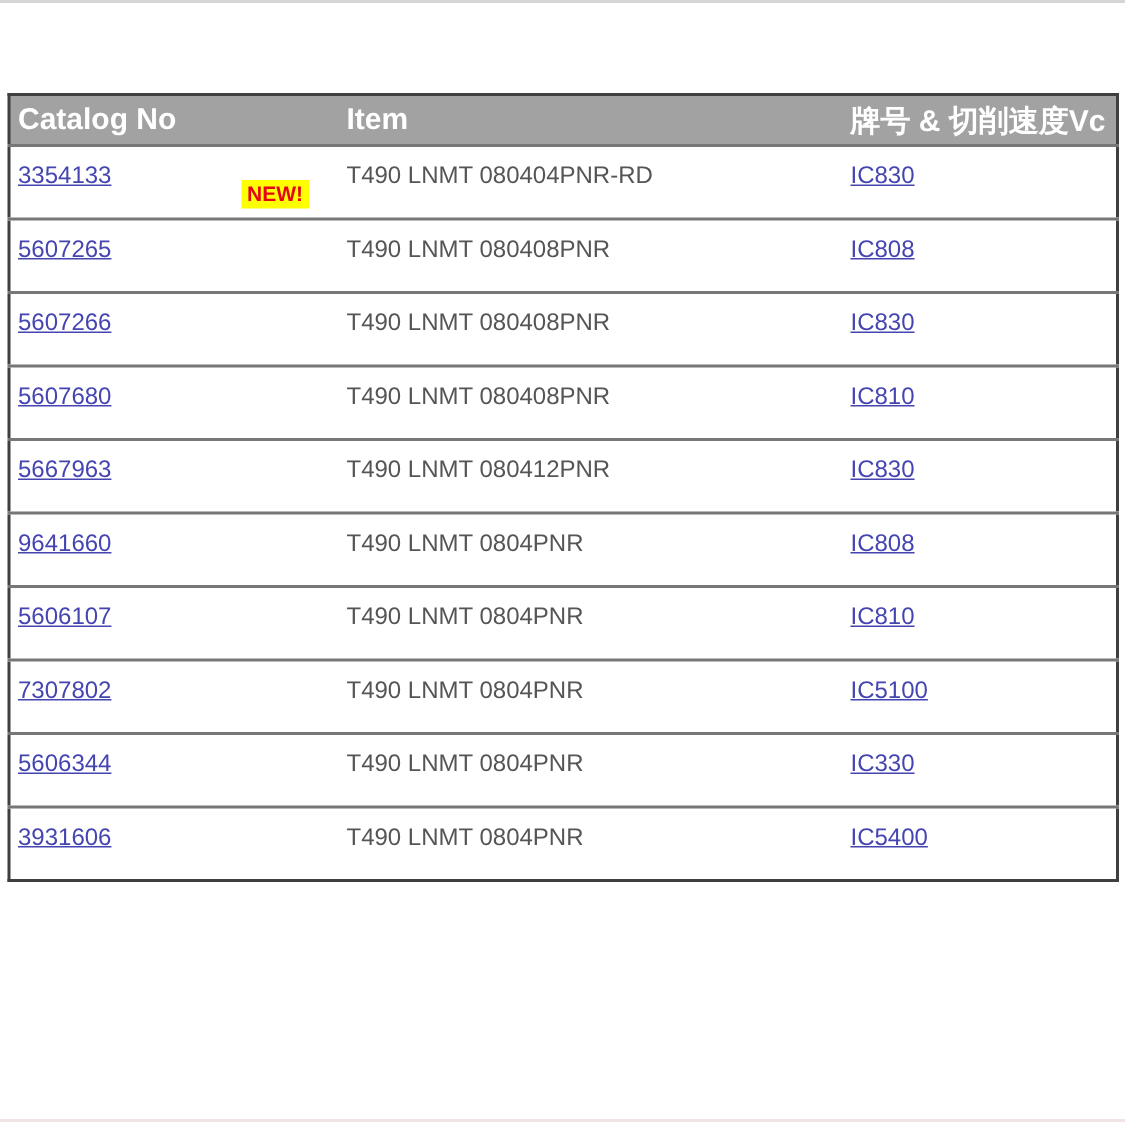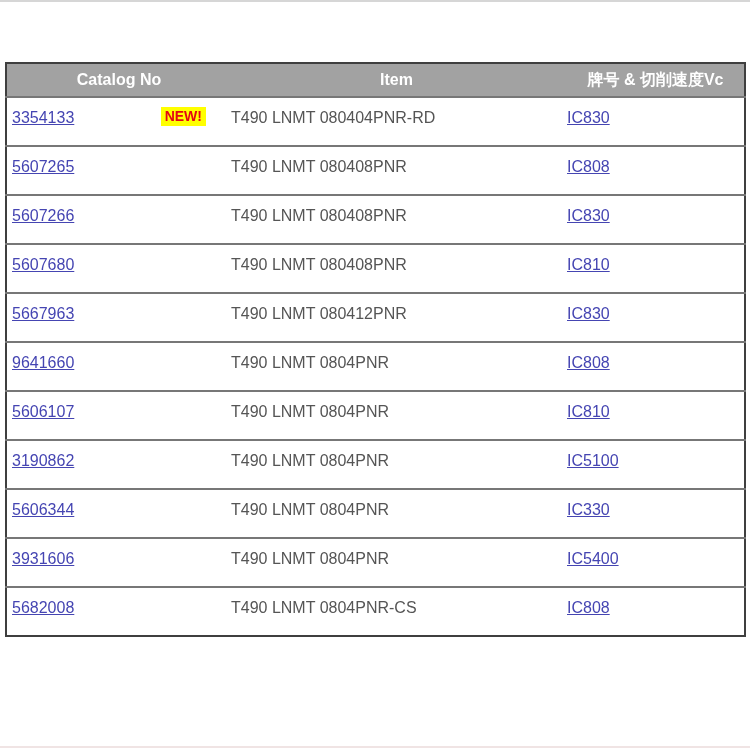--- a/index.html
+++ b/index.html
@@ -24,23 +24,23 @@
     position: absolute;
     top: 62px; left: 5px;
     width: 741px;
     border-collapse: collapse;
     border: 2px solid var(--outer-border, #3f3f3f);
     table-layout: fixed;
   }
   thead th {
     background: var(--header-bg, #a2a2a2);
     color: var(--header-text, #ffffff);
-    font-size: 16px;
+    font-size: 20px;
     font-weight: bold;
-    text-align: center;
+    text-align: left;
     height: 34px;
     padding: 0 0 0 5px;
     vertical-align: middle;
     border-bottom: 2px solid var(--row-border, #7a7a7a);
   }
   tbody td {
     height: 49px;
     vertical-align: top;
     padding: 11px 0 0 5px;
     font-size: 16px;
@@ -49,21 +49,21 @@
   tbody tr:first-child td { border-top: none; }
   td.catalog-cell { position: relative; }
   a.cell-link {
     color: var(--link-color, #4545b2);
     text-decoration: underline;
     cursor: pointer;
   }
   .item-text { color: var(--item-text, #555555); }
   .new-badge {
     position: absolute;
-    right: 20px; top: 9px;
+    right: 20px; top: 22px;
     background: var(--badge-bg, #ffff00);
     color: var(--badge-text, #e30613);
     font-weight: bold;
     font-size: 14px;
     padding: 2px 4px;
     line-height: 1.1;
     white-space: nowrap;
   }
 </style>
 </head>
@@ -164,21 +164,21 @@
     </td>
     <td>
       <span class="item-text">T490 LNMT 0804PNR</span>
     </td>
     <td>
       <a class="cell-link">IC810</a>
     </td>
   </tr>
       <tr>
     <td class="catalog-cell">
-      <a class="cell-link">3190862</a>
+      <a class="cell-link">7307802</a>
       
     </td>
     <td>
       <span class="item-text">T490 LNMT 0804PNR</span>
     </td>
     <td>
       <a class="cell-link">IC5100</a>
     </td>
   </tr>
       <tr>
@@ -196,30 +196,18 @@
       <tr>
     <td class="catalog-cell">
       <a class="cell-link">3931606</a>
       
     </td>
     <td>
       <span class="item-text">T490 LNMT 0804PNR</span>
     </td>
     <td>
       <a class="cell-link">IC5400</a>
-    </td>
-  </tr>
-      <tr>
-    <td class="catalog-cell">
-      <a class="cell-link">5682008</a>
-      
-    </td>
-    <td>
-      <span class="item-text">T490 LNMT 0804PNR-CS</span>
-    </td>
-    <td>
-      <a class="cell-link">IC808</a>
     </td>
   </tr>
     </tbody>
 </table>
 
 <div class="bottom-divider"></div>
 
 </body></html>

